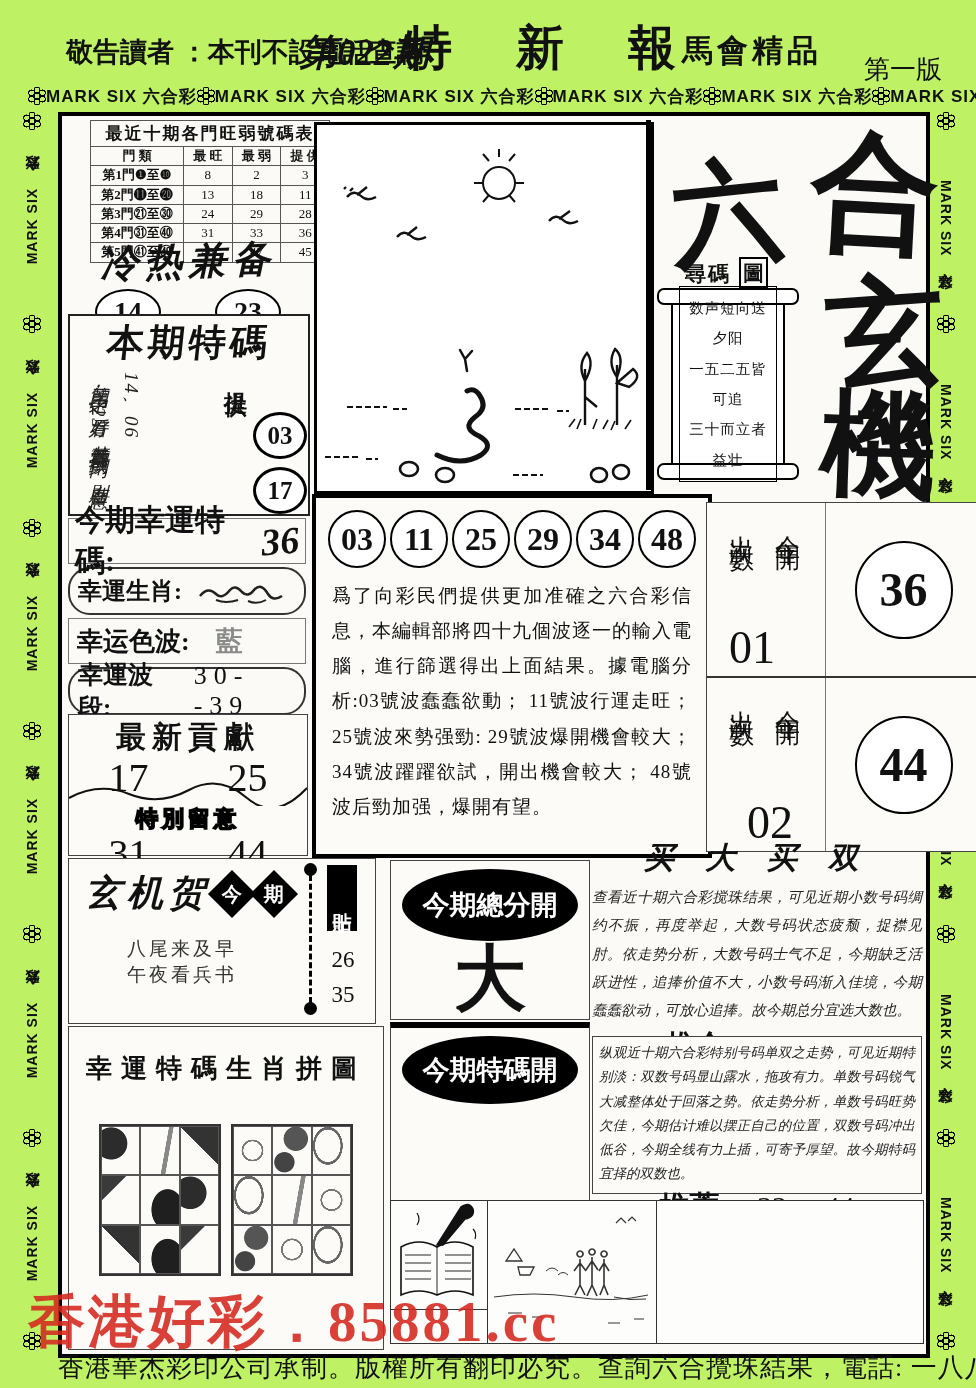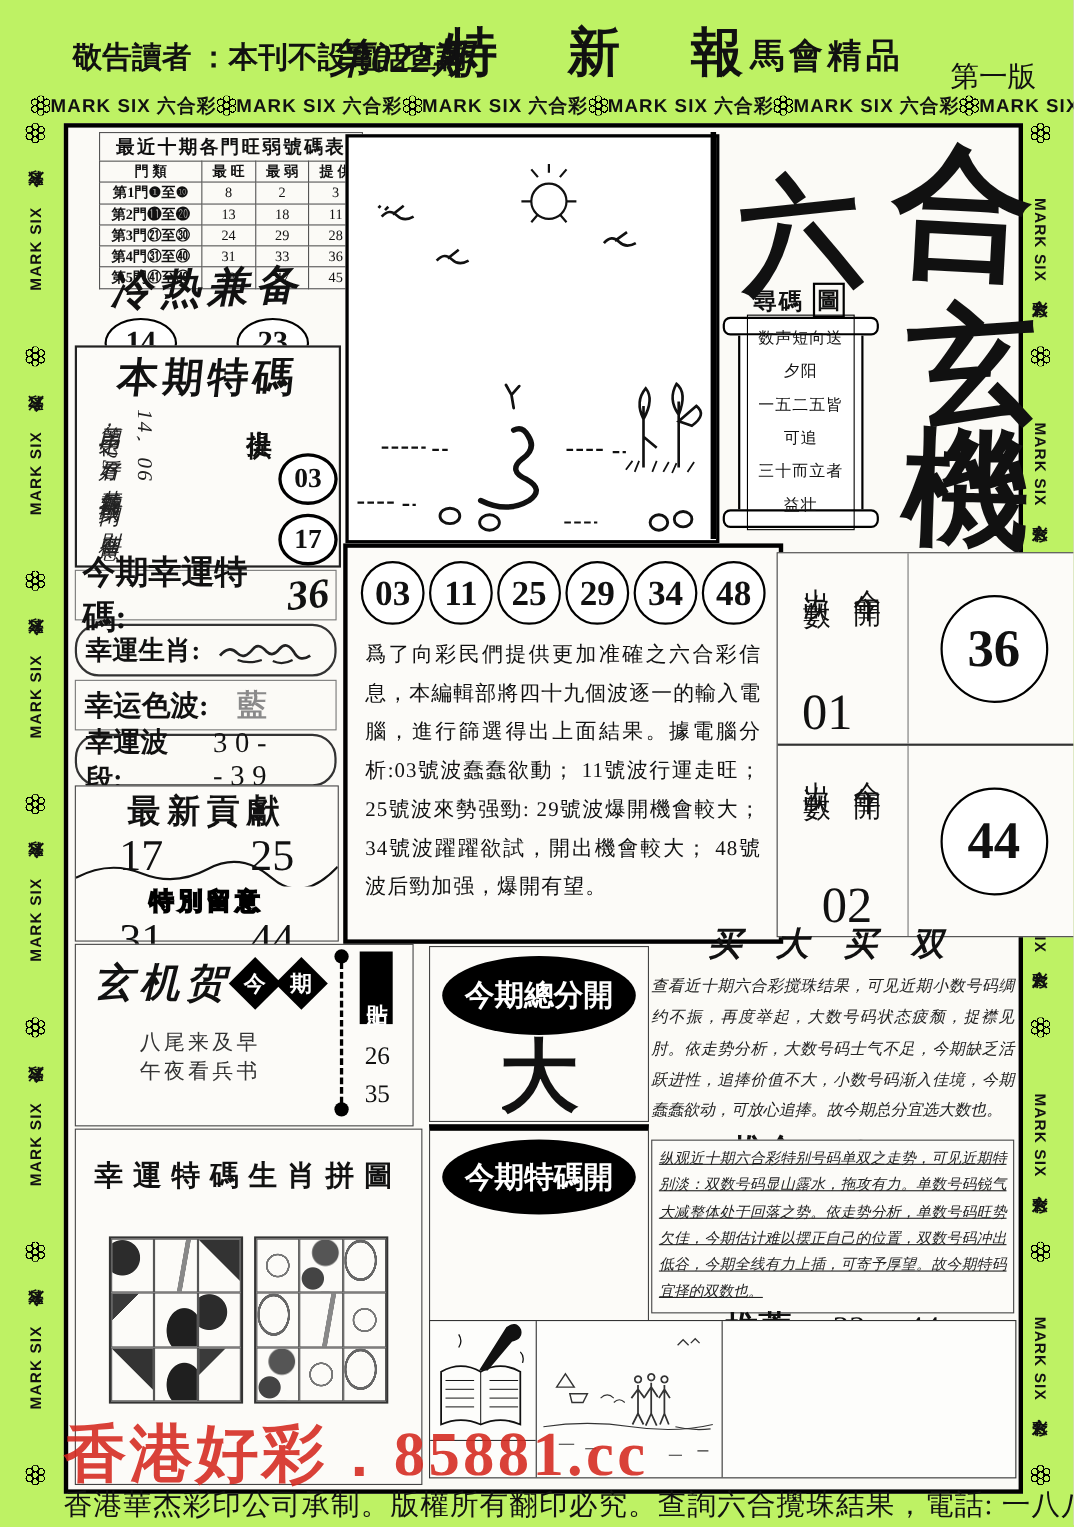--- a/index.html
+++ b/index.html
@@ -51,21 +51,21 @@
   .pB{background:linear-gradient(135deg,#3a3a3a 28%,transparent 29%);}
   .pC{background:radial-gradient(ellipse at 70% 70%, #1f1f1f 0 42%, transparent 44%);}
   .pD{background:linear-gradient(45deg,transparent 55%,#333 56%);}
   .pE{background:radial-gradient(circle at 60% 25%, #555 0 28%, transparent 30%),radial-gradient(circle at 30% 75%, #444 0 22%, transparent 24%);}
   .pF{background:radial-gradient(circle at 50% 50%, transparent 30%, #777 31% 36%, transparent 37%);}
   .pG{background:linear-gradient(100deg,transparent 60%,#888 61% 70%,transparent 71%);}
   .pH{background:radial-gradient(ellipse at 40% 40%, transparent 40%, #666 41% 47%, transparent 48%);}
   .dashline{width:0;border-left:3px dashed #000;position:relative;}
   .dashline:before,.dashline:after{content:"";position:absolute;left:-8px;width:13px;height:13px;border-radius:50%;background:#000;}
   .dashline:before{top:-12px;} .dashline:after{bottom:-12px;}
-  .watermark{color:#d5281e;font-weight:bold;font-size:57px;letter-spacing:3px;opacity:.88;white-space:nowrap;z-index:30;margin-left:30px;}
+  .watermark{color:#d5281e;font-weight:bold;font-size:57px;letter-spacing:3px;opacity:.88;white-space:nowrap;z-index:30;}
 </style>
 </head>
 <body>
 
 <div class="page">
 
   <div class="abs b" style="left:66px;top:34px;font-size:27px;">敬告讀者 ：本刊不設電話查詢</div>
   <div class="abs b i" style="left:300px;top:28px;font-size:37px;">第022期</div>
   <div class="abs b" style="left:404px;top:16px;font-size:48px;letter-spacing:8px;">特　新　報</div>
   <div class="abs b" style="left:682px;top:30px;font-size:31px;letter-spacing:4px;">馬會精品</div>
@@ -376,21 +376,21 @@
     <div class="abs" style="left:530px;top:722px;width:330px;height:194px;">
       <div class="brush" style="font-size:30px;text-align:center;letter-spacing:12px;">买 大 买 双</div>
       <div class="hand" style="font-size:14.5px;line-height:1.95;text-align:justify;margin-top:4px;">查看近十期六合彩搅珠结果，可见近期小数号码绸约不振，再度举起，大数号码状态疲颓，捉襟见肘。依走势分析，大数号码士气不足，今期缺乏活跃进性，追捧价值不大，小数号码渐入佳境，今期蠢蠢欲动，可放心追捧。故今期总分宜选大数也。</div>
       <div style="text-align:center;font-size:29px;margin-top:2px;">
         <span class="b">推介：</span>
         <span>28、34</span>
       </div>
     </div>
 
     <div class="abs thin" style="left:530px;top:920px;width:330px;height:158px;background:#fcfbf8;padding:4px 6px;box-sizing:border-box;">
-      <div class="hand" style="font-size:13.5px;line-height:1.8;text-align:justify;text-decoration:underline;">纵观近十期六合彩特别号码单双之走势，可见近期特别淡：双数号码显山露水，拖攻有力。单数号码锐气大减整体处于回落之势。依走势分析，单数号码旺势欠佳，今期估计难以摆正自己的位置，双数号码冲出低谷，今期全线有力上插，可寄予厚望。故今期特码宜择的双数也。</div>
+      <div class="hand" style="font-size:13.5px;line-height:1.8;text-align:justify;">纵观近十期六合彩特别号码单双之走势，可见近期特别淡：双数号码显山露水，拖攻有力。单数号码锐气大减整体处于回落之势。依走势分析，单数号码旺势欠佳，今期估计难以摆正自己的位置，双数号码冲出低谷，今期全线有力上插，可寄予厚望。故今期特码宜择的双数也。</div>
       <div style="text-align:center;font-size:30px;margin-top:0;">
         <span class="b">推薦：</span>
         <span>32、 44</span>
       </div>
     </div>
 
     <div class="abs" style="left:328px;top:1084px;width:532px;height:142px;border:1px solid #333;display:flex;background:#fdfdfb;">
       <div style="width:96px;border-right:1px solid #333;display:flex;flex-direction:column;">
         <svg width="94" height="108" viewBox="0 0 94 108">
           <g stroke="#111" fill="none" stroke-width="1.6">

